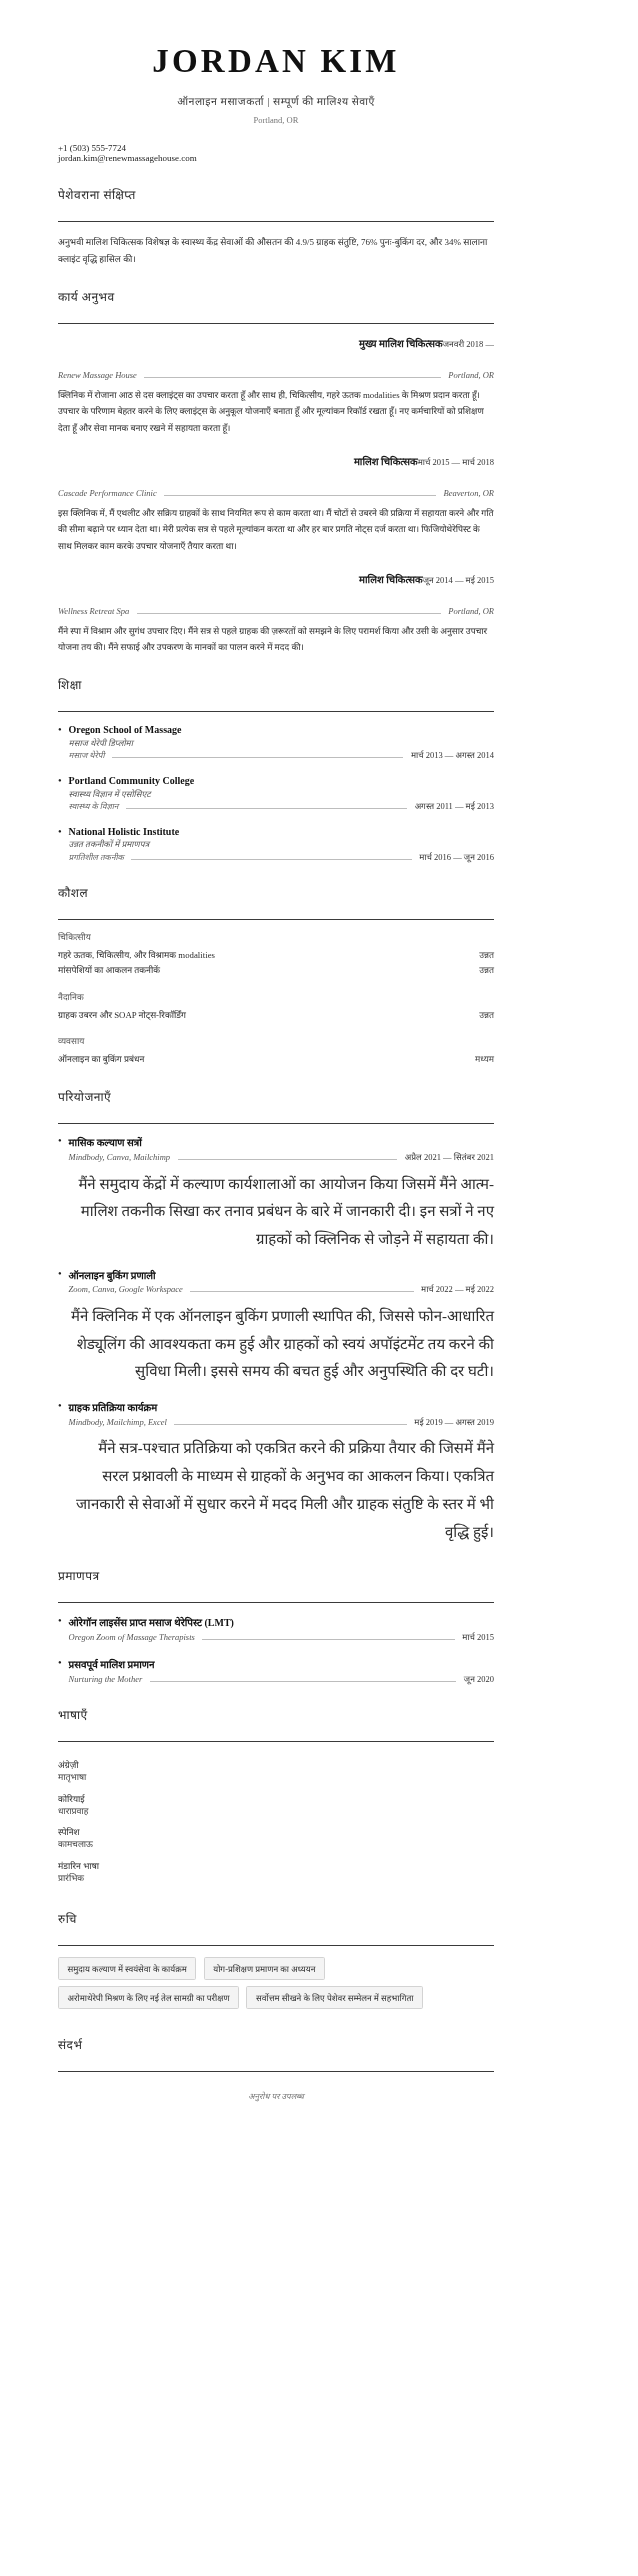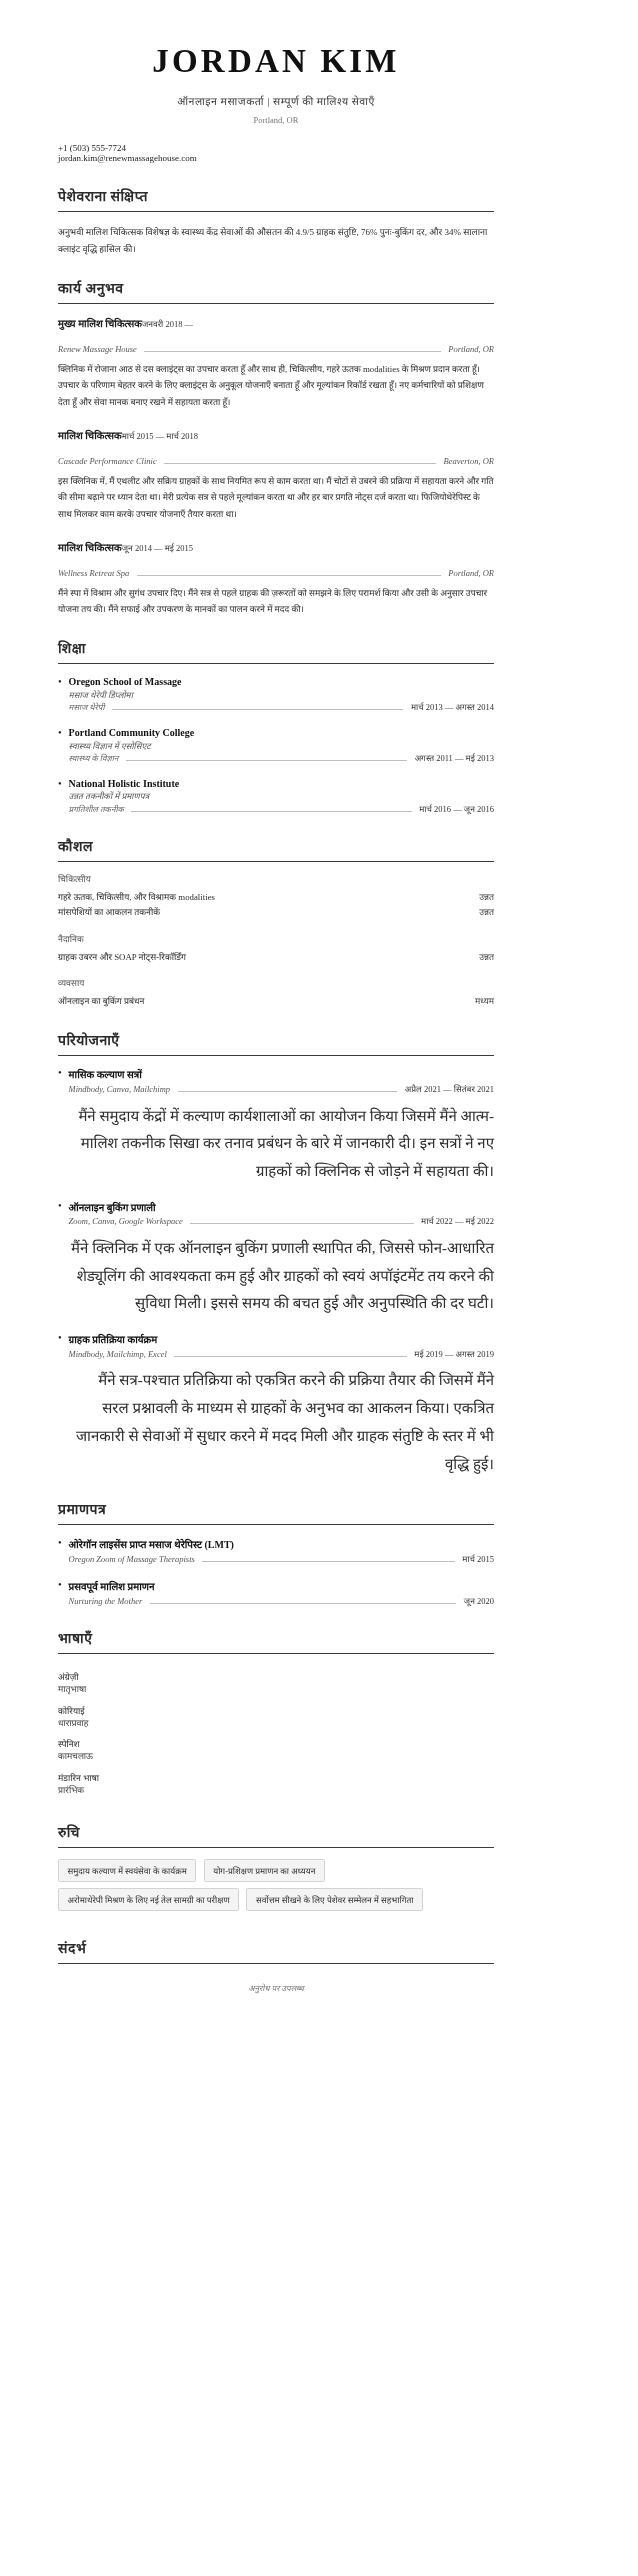--- a/index.html
+++ b/index.html
@@ -47,57 +47,57 @@
     align-items: baseline;
     font-size: 9px;
     color: #222;
     margin-bottom: 23.4px;
     flex-direction: column;
   }
 
   
   .section { margin-bottom: 21px; }
   .section-title {
-    font-size: 14px;
+    font-size: 12px;
     letter-spacing: 0.5px;
-    font-weight: bold;
+    font-weight: normal;
     color: #2b2b2b;
-    padding-bottom: 6px;
+    padding-bottom: 18px;
     border-bottom: 0.8px solid #3a3a3a;
     margin-bottom: 11.7px;
   }
   .summary-text {
     font-size: 9px;
     line-height: 1.85;
     color: #2d2d2d;
     text-align: left;
   }
 
   
   .job { margin-bottom: 18px; }
   .job-line1 {
     display: flex;
-    justify-content: flex-start;
+    justify-content: flex-end;
     align-items: baseline;
   }
   .job-title {
     font-weight: bold;
     font-size: 10px;
     color: #1a1a1a;
   }
   .job-dates {
     font-size: 8.5px;
     color: #333;
     white-space: nowrap;
   }
   .job-line2 {
     display: flex;
     justify-content: space-between;
     align-items: baseline;
-    margin-top: 14px;
+    margin-top: 20px;
     margin-bottom: 6.4px;
   }
   .job-company {
     font-style: italic;
     font-size: 8.5px;
     color: #555;
   }
   .job-location {
     font-style: italic;
     font-size: 8.5px;

